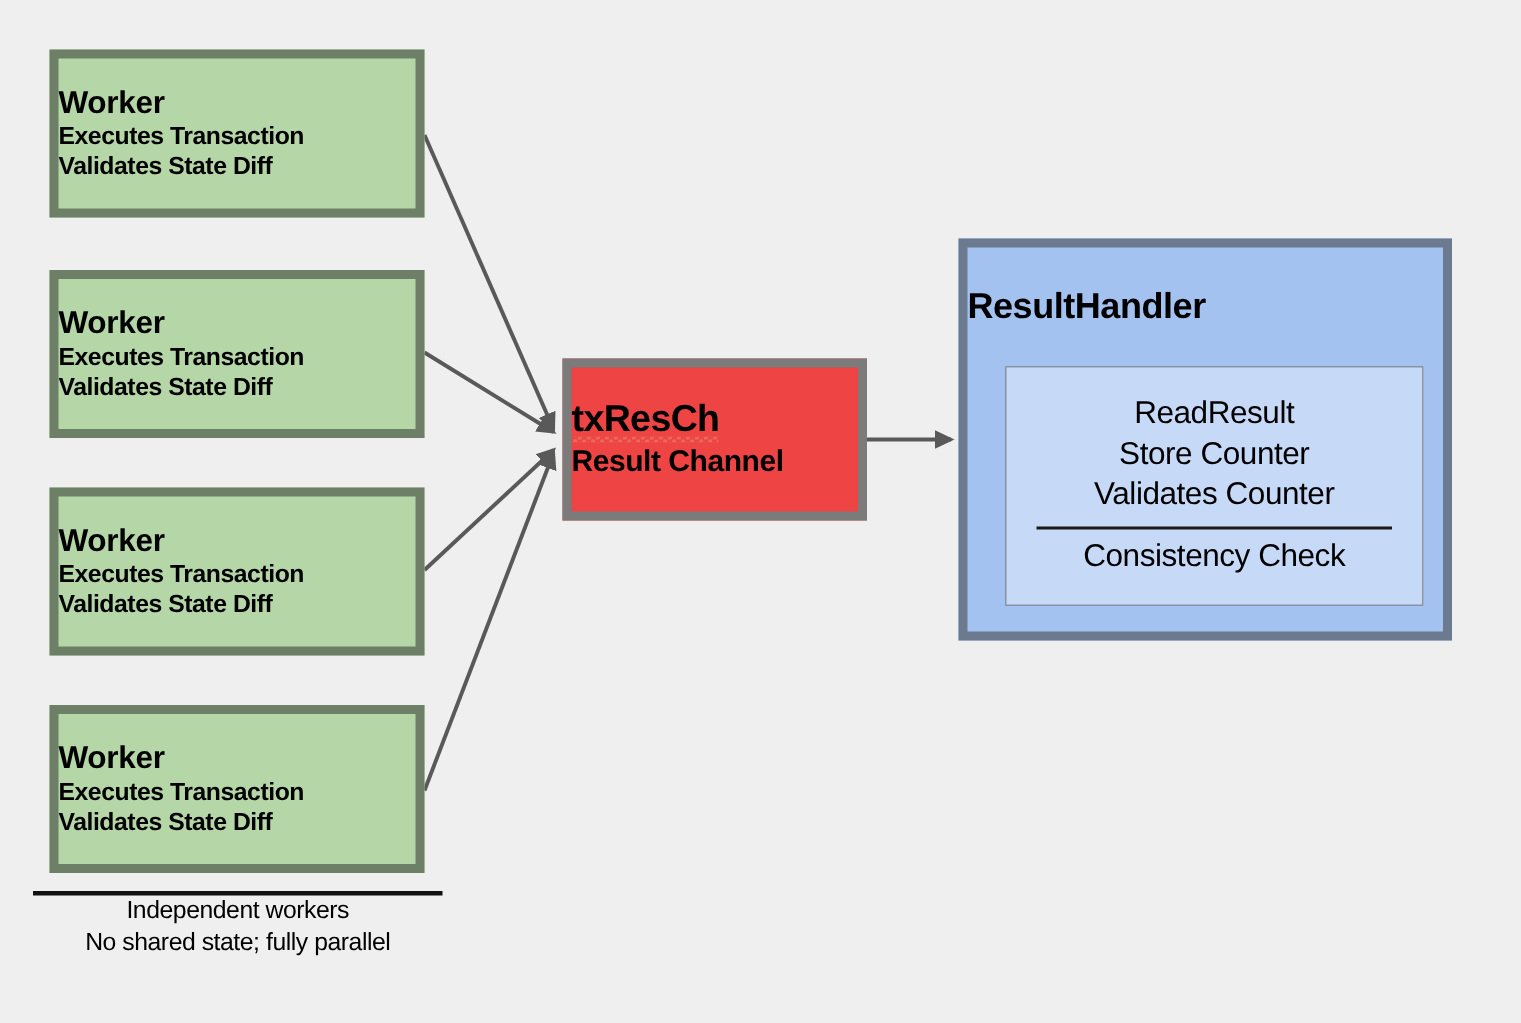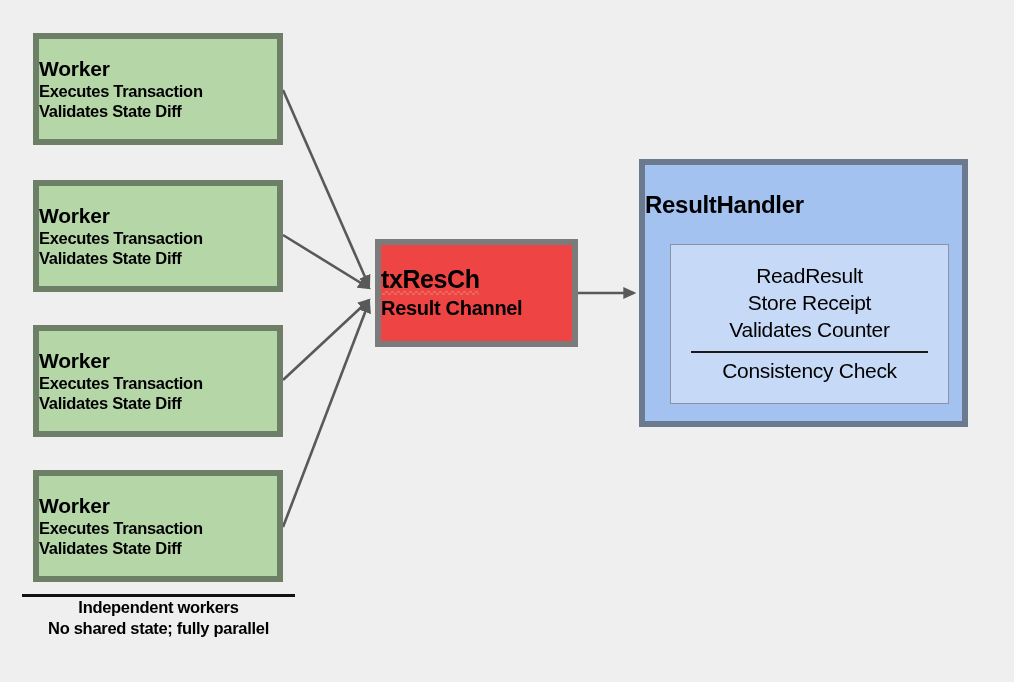--- a/index.html
+++ b/index.html
@@ -157,21 +157,21 @@
     width: 273px;
     text-align: center;
   }
   #footer-rule {
     width: 273px;
     height: 0;
     border-top: 3px solid #111111;
   }
   #footer-note .note-line {
     font-size: 16.5px;
-    font-weight: bold;
+    font-weight: normal;
     letter-spacing: -0.3px;
     line-height: 1.3;
   }
   #footer-note .note-line:first-of-type { margin-top: 10px; }
 </style>
 </head>
 <body>
 
 <div id="canvas">
 
@@ -218,21 +218,21 @@
   <div class="node" id="channel-node">
     <div class="title">txResCh</div>
     <div class="line">Result Channel</div>
   </div>
 
   <div class="node" id="handler-node">
     <div class="handler-title">ResultHandler</div>
 
     <div id="handler-inner">
       <div class="op">ReadResult</div>
-      <div class="op">Store Receipt</div>
+      <div class="op">Store Counter</div>
       <div class="op">Validates Counter</div>
       <div id="handler-divider"></div>
       <div class="op">Consistency Check</div>
     </div>
   </div>
 
   <div id="footer-note">
     <div id="footer-rule"></div>
     <div class="note-line">Independent workers</div>
     <div class="note-line">No shared state; fully parallel</div>

